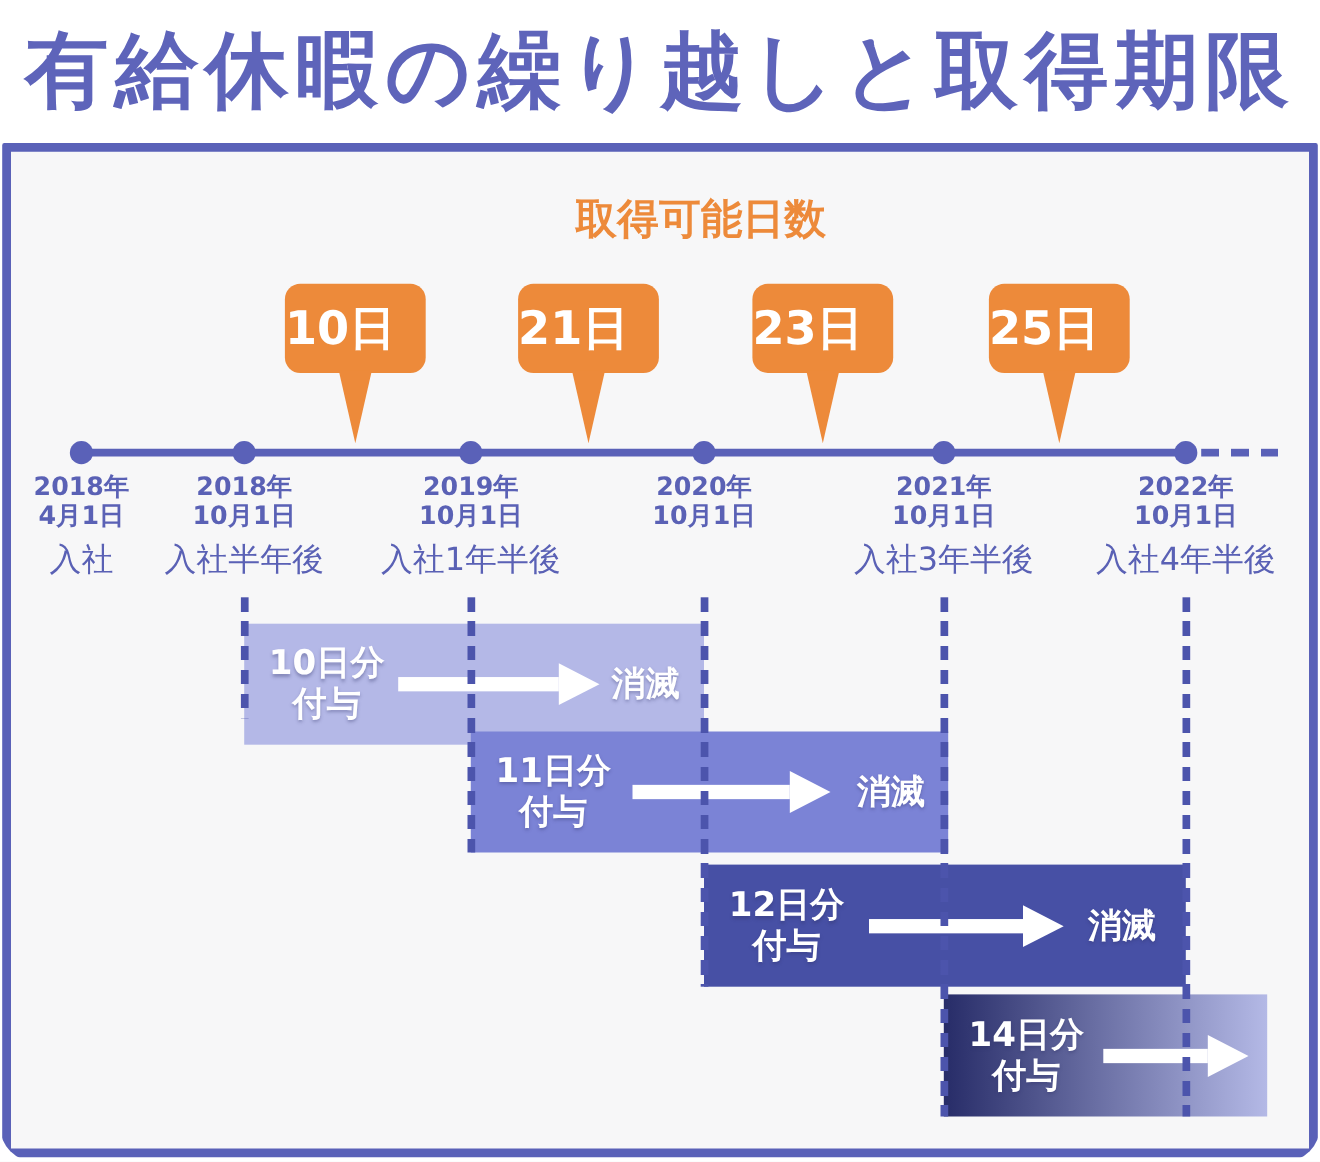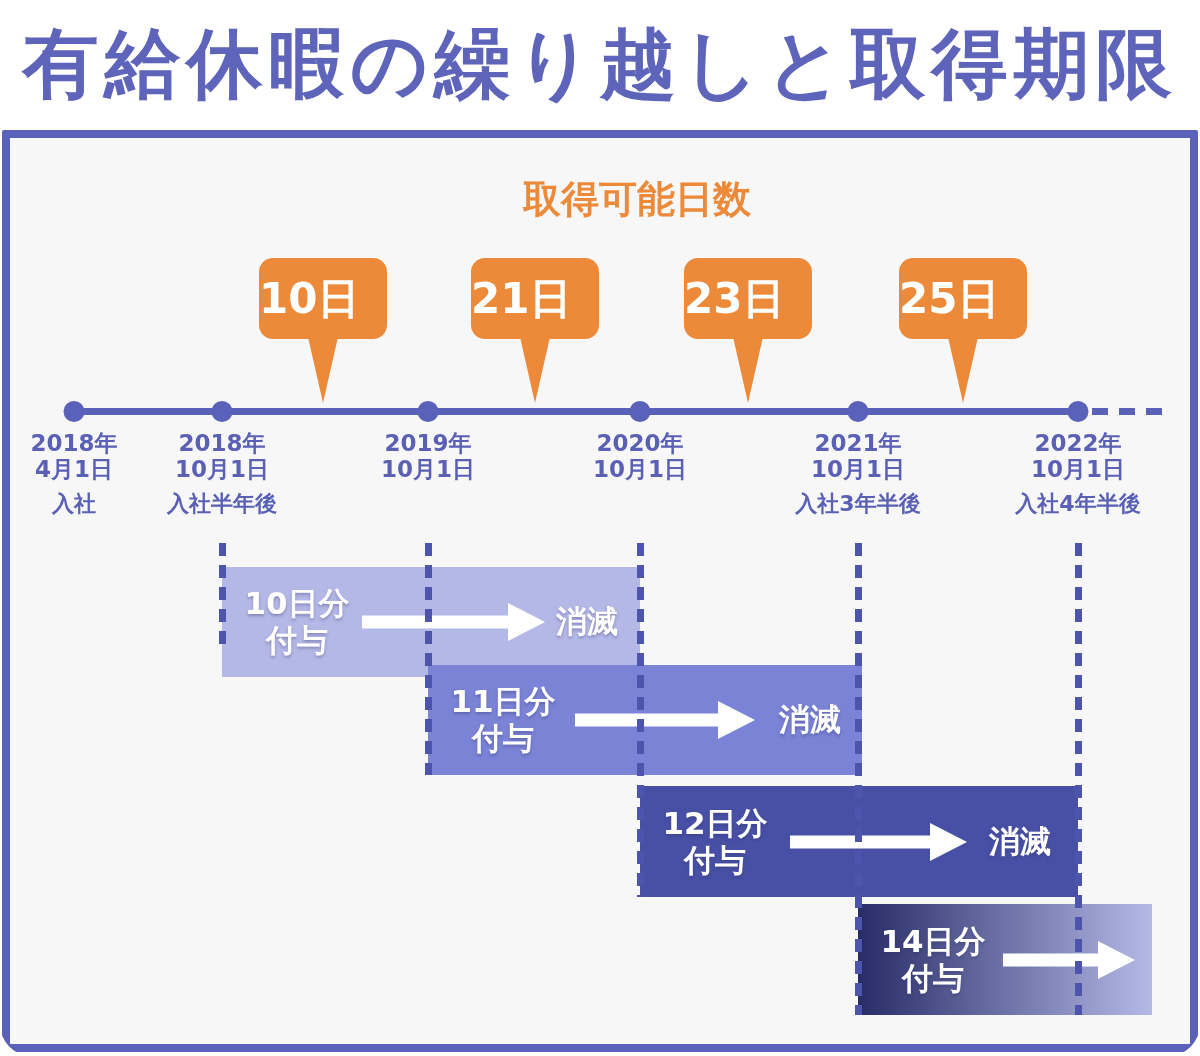--- a/index.html
+++ b/index.html
@@ -47,21 +47,21 @@
     position:absolute;left:1092px;top:408px;width:72px;height:7px;
     background:repeating-linear-gradient(90deg,var(--frame) 0 16px,transparent 16px 27px);
   }
   .dot{
     position:absolute;top:401px;width:21px;height:21px;border-radius:50%;
     background:var(--frame);transform:translateX(-50%);
   }
 
   .ms{position:absolute;top:430px;transform:translateX(-50%);text-align:center;color:var(--text-purple);white-space:nowrap;}
   .ms .date{font-size:23px;font-weight:700;line-height:26px;}
-  .ms .role{font-size:22px;font-weight:700;margin-top:7px;}
+  .ms .role{font-size:29px;font-weight:400;margin-top:7px;}
 
   .bar{position:absolute;height:110px;color:#fff;}
   .bar-1{left:222px;top:543px;width:418px;background:var(--bar1);margin-top:24px;}
   .bar-2{left:428px;top:665px;width:434px;background:var(--bar2);}
   .bar-3{left:640px;top:786px;width:438px;height:111px;background:var(--bar3);}
   .bar-4{left:858px;top:904px;width:294px;height:111px;
          background:linear-gradient(90deg,var(--bar4-start),var(--bar4-end));}
 
   .grant{
     position:absolute;left:0;top:0;width:150px;height:100%;
@@ -137,20 +137,21 @@
       <span>2018年</span><br>
       <span>10月1日</span>
     </div>
     <div class="role">入社半年後</div>
   </div>
   <div class="ms" style="left:428px">
     <div class="date">
       <span>2019年</span><br>
       <span>10月1日</span>
     </div>
+    <div class="role">入社1年半後</div>
   </div>
   <div class="ms" style="left:640px">
     <div class="date">
       <span>2020年</span><br>
       <span>10月1日</span>
     </div>
   </div>
   <div class="ms" style="left:858px">
     <div class="date">
       <span>2021年</span><br>

